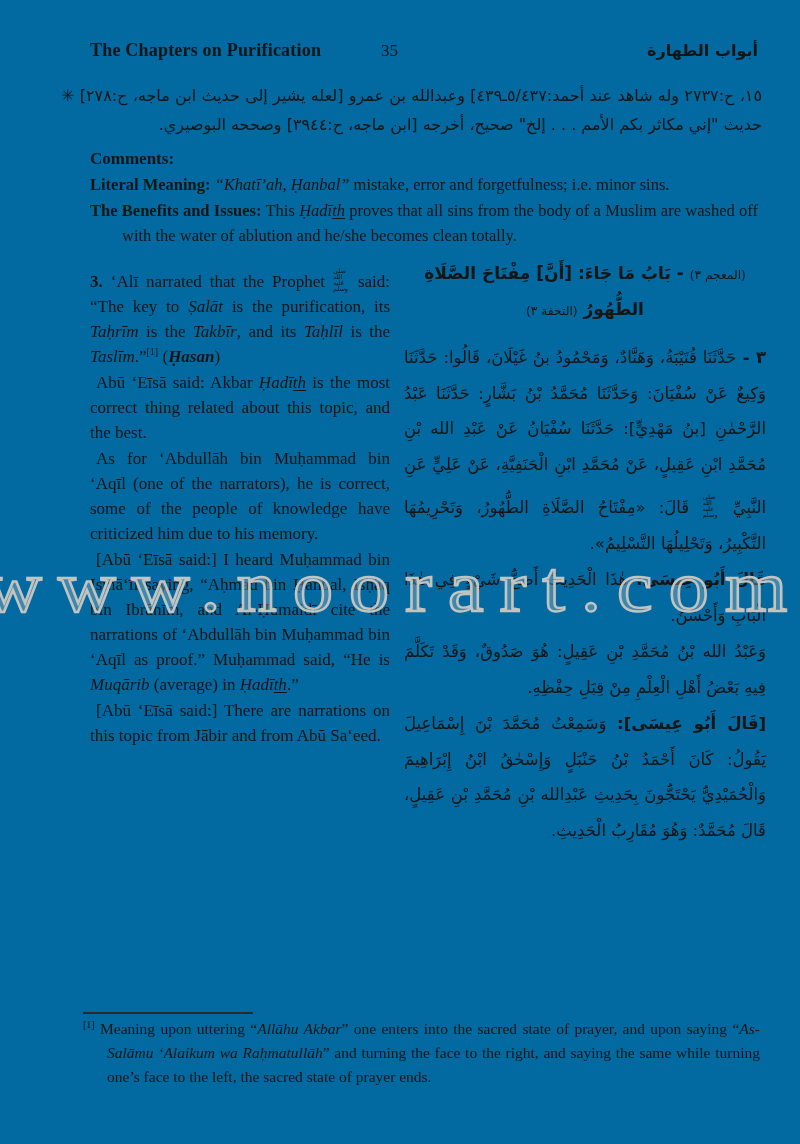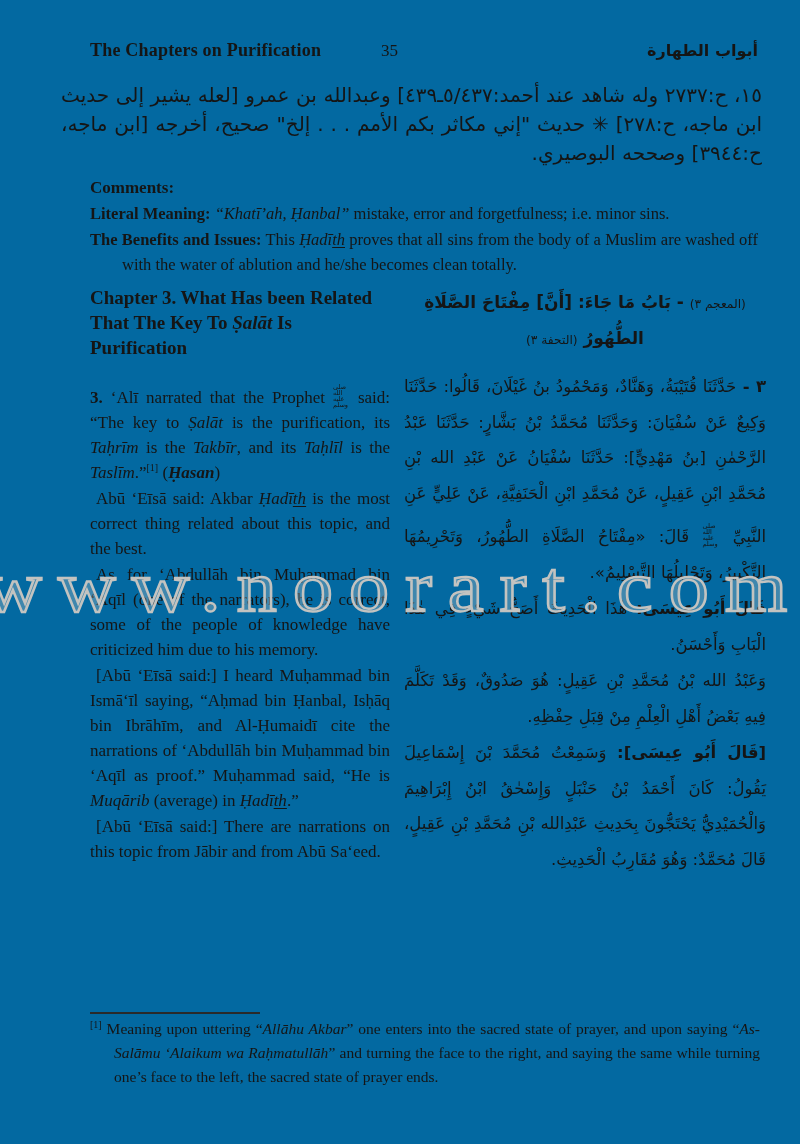--- a/index.html
+++ b/index.html
@@ -9,21 +9,21 @@
     font-family:"Liberation Serif","DejaVu Serif",serif;
   }
   
   .header{display:flex;align-items:baseline;padding:40px 42px 0 90px;}
   .header-title{font-weight:bold;font-size:18px;letter-spacing:.2px;}
   .header-pagenum{font-size:17px;margin-left:60px;}
   .header-ar{margin-left:auto;font-family:"DejaVu Sans",sans-serif;font-size:16px;font-weight:bold;direction:rtl;}
   
   .takhrij{
     margin:20px 38px 0 61px;direction:rtl;text-align:justify;
-    font-family:"DejaVu Sans",sans-serif;font-size:20px;line-height:29px;
+    font-family:"DejaVu Sans",sans-serif;font-size:16px;line-height:29px;
   }
   
   .comments-heading{margin:8px 0 0 90px;font-weight:bold;font-size:17px;line-height:24px;}
   .comment{
     margin:1px 42px 0 90px;padding-left:32px;text-indent:-32px;
     font-size:16.5px;line-height:25px;text-align:justify;
   }
   .comment b{font-weight:bold;}
   
   .columns{display:flex;margin:8px 34px 0 90px;gap:14px;}
@@ -55,21 +55,21 @@
   }
   
   .watermark{
     position:absolute;top:544px;left:-16px;z-index:4;pointer-events:none;
     font-family:"Liberation Serif",serif;font-size:74px;letter-spacing:15px;
     white-space:nowrap;color:rgba(205,205,203,.30);
     -webkit-text-stroke:2.4px #c3c3c0;
     transform:scale(1.08,.98);transform-origin:left center;
   }
   
-  .footnote{position:absolute;left:90px;right:40px;top:1012px;}
+  .footnote{position:absolute;left:83px;right:40px;top:1012px;}
   .fn-rule{width:170px;border-top:2px solid #2a2a2a;margin:0 0 3px 0;}
   .fn-text{
     margin:0;font-size:15.5px;line-height:24px;text-align:justify;
     padding-left:24px;text-indent:-24px;
   }
 </style>
 </head>
 <body>
 
 <div class="page">
@@ -84,21 +84,20 @@
 
   <div class="comments-heading">Comments:</div>
 
   <p class="comment"><b>Literal Meaning:</b><span><span class="seg-i">  “Khatī’ah, Ḥanbal”</span><span> mistake, error and forgetfulness; i.e. minor sins.</span></span></p>
 
   <p class="comment"><b>The Benefits and Issues:</b><span><span>  This </span><span class="seg-i">Ḥadī</span><span class="seg-iu">th</span><span> proves that all sins from the body of a Muslim are washed off with the water of ablution and he/she becomes clean totally.</span></span></p>
 
   <div class="columns">
 
     <div class="col-en">
-      <div class="chapter-en"><span class="seg-b">Chapter 3. What Has been Related That The Key To </span><span class="seg-bi">Ṣalāt</span><span class="seg-b"> Is Purification</span></div>
       <p><span class="seg-b">3.</span><span> ‘Alī narrated that the Prophet </span><span class="seg-saw">صلى الله عليه وسلم</span><span> said: “The key to </span><span class="seg-i">Ṣalāt</span><span> is the purification, its </span><span class="seg-i">Taḥrīm</span><span> is the </span><span class="seg-i">Takbīr</span><span>, and its </span><span class="seg-i">Taḥlīl</span><span> is the </span><span class="seg-i">Taslīm</span><span>.”</span><sup>[1]</sup><span> (</span><span class="seg-bi">Ḥasan</span><span>)</span></p>
       <p><span>Abū ‘Eīsā said: Akbar </span><span class="seg-i">Ḥadī</span><span class="seg-iu">th</span><span> is the most correct thing related about this topic, and the best.</span></p>
       <p><span>As for ‘Abdullāh bin Muḥammad bin ‘Aqīl (one of the narrators), he is correct, some of the people of knowledge have criticized him due to his memory.</span></p>
       <p><span>[Abū ‘Eīsā said:] I heard Muḥammad bin Ismā‘īl saying, “Aḥmad bin Ḥanbal, Isḥāq bin Ibrāhīm, and Al-Ḥumaidī cite the narrations of ‘Abdullāh bin Muḥammad bin ‘Aqīl as proof.” Muḥammad said, “He is </span><span class="seg-i">Muqārib</span><span> (average) in </span><span class="seg-i">Ḥadī</span><span class="seg-iu">th</span><span>.”</span></p>
       <p><span>[Abū ‘Eīsā said:] There are narrations on this topic from Jābir and from Abū Sa‘eed.</span></p>
     </div>
 
     <div class="col-ar">
       <div class="chapter-ar"><span class="seg-small">(المعجم ٣)</span><span class="seg-b"> - بَابُ مَا جَاءَ: [أَنَّ] مِفْتَاحَ الصَّلَاةِ الطُّهُورُ </span><span class="seg-small">(التحفة ٣)</span></div>
       <p><span class="seg-b">٣ - </span><span>حَدَّثَنَا قُتَيْبَةُ، وَهَنَّادٌ، وَمَحْمُودُ بنُ غَيْلَانَ، قَالُوا: حَدَّثَنَا وَكِيعٌ عَنْ سُفْيَانَ: وَحَدَّثَنَا مُحَمَّدُ بْنُ بَشَّارٍ: حَدَّثَنَا عَبْدُ الرَّحْمٰنِ [بنُ مَهْدِيٍّ]: حَدَّثَنَا سُفْيَانُ عَنْ عَبْدِ الله بْنِ مُحَمَّدِ ابْنِ عَقِيلٍ، عَنْ مُحَمَّدِ ابْنِ الْحَنَفِيَّةِ، عَنْ عَلِيٍّ عَنِ النَّبِيِّ </span><span class="seg-saw">صلى الله عليه وسلم</span><span> قَالَ: «مِفْتَاحُ الصَّلَاةِ الطُّهُورُ، وَتَحْرِيمُهَا التَّكْبِيرُ، وَتَحْلِيلُهَا التَّسْلِيمُ».</span></p>

